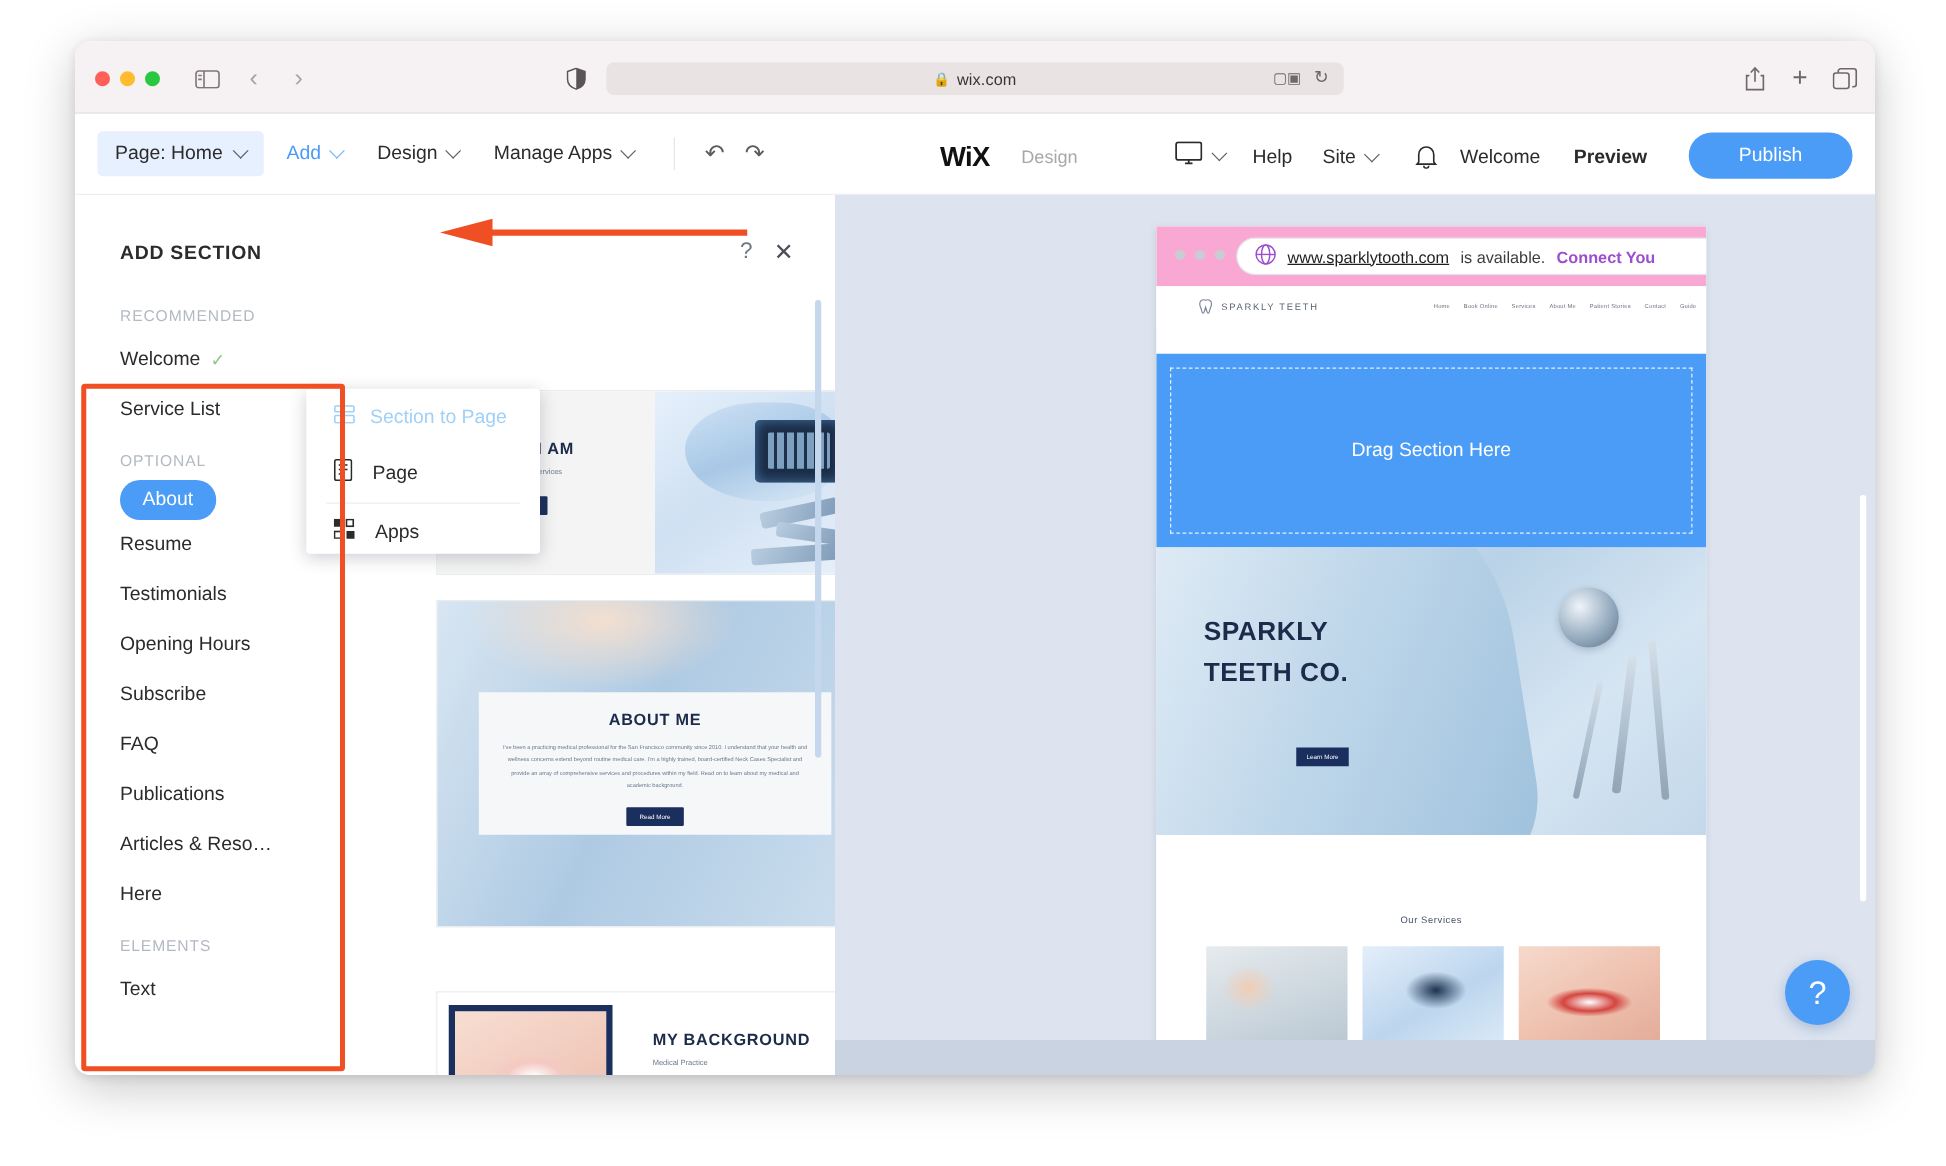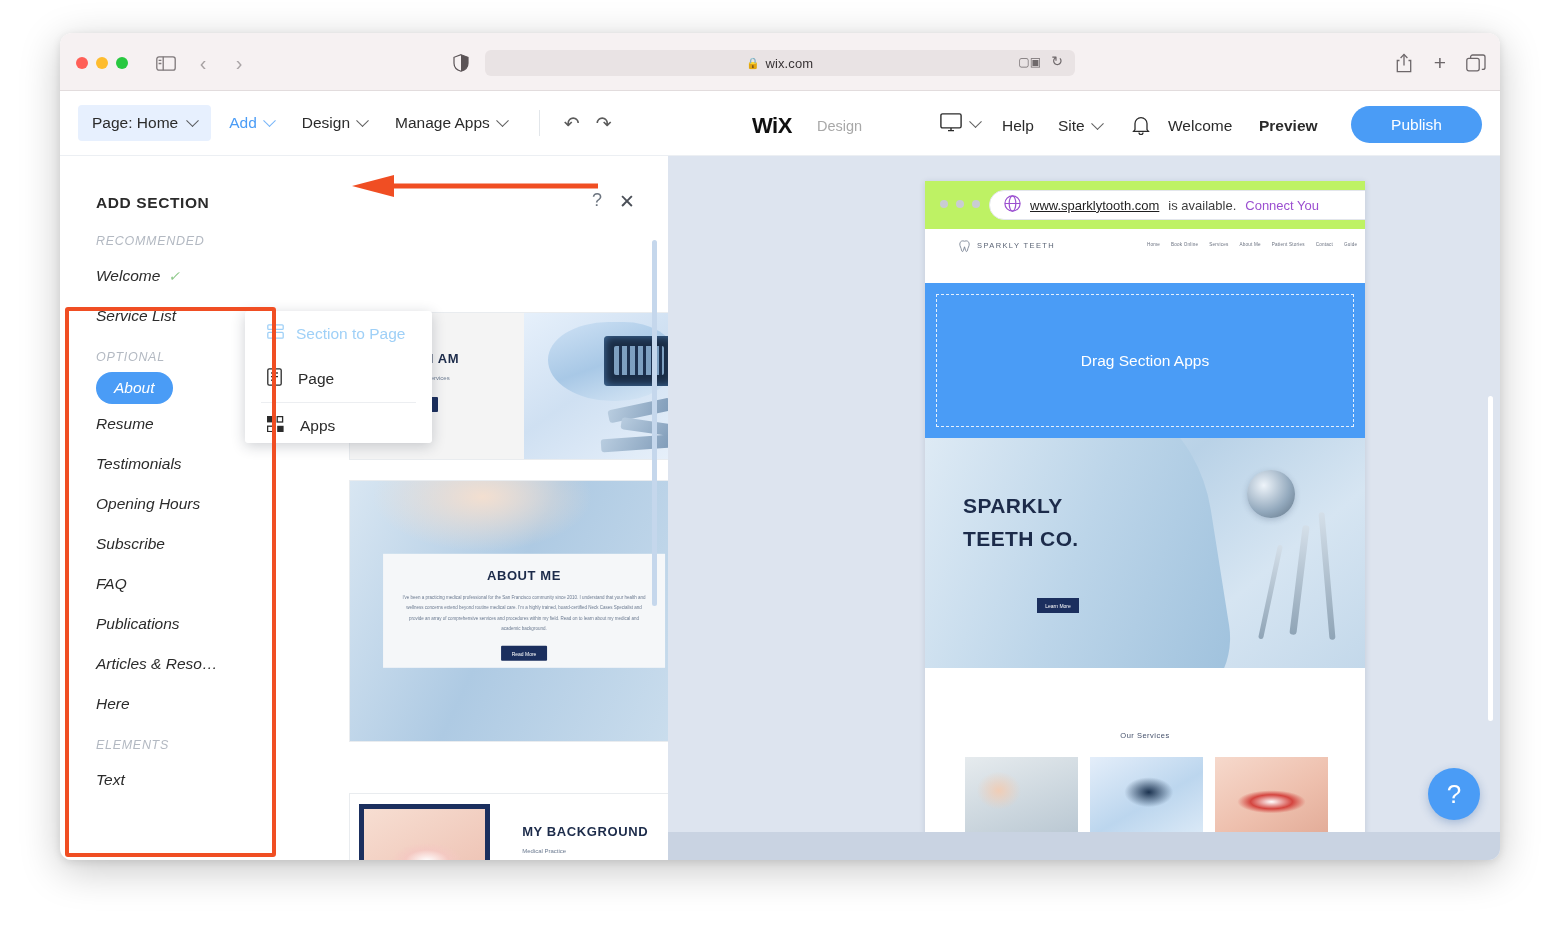--- a/index.html
+++ b/index.html
@@ -141,24 +141,23 @@
     position: absolute; left: 532px; top: 34px;
     font-size: 18px; color: #6d7580; cursor: pointer;
   }
   #panel-close-icon {
     position: absolute; left: 559px; top: 34px;
     font-size: 19px; color: #4a4f57; cursor: pointer;
   }
 
   
   #section-list {
-    position: absolute; left: 18px; top: 64px;
+    position: absolute; left: 18px; top: 76px;
     width: 213px; height: 632px;
     overflow: hidden;
-    font-style: italic;
   }
   .list-group-label {
     font-size: 12.5px; letter-spacing: .7px; color: #b3b9c2;
     padding: 14px 0 8px 18px;
   }
   .list-item {
     font-size: 15.5px; color: #2b2b2b;
     padding: 11px 0 11px 18px;
     display: flex; align-items: center; gap: 8px;
     cursor: pointer;
@@ -287,39 +286,39 @@
   }
   #site-frame {
     position: absolute; left: 257px; top: 25px;
     width: 440px; height: 679px;
     background: #ffffff;
     box-shadow: 0 1px 6px rgba(20,40,80,.14);
     overflow: hidden;
   }
   
   #domain-bar {
-    position: relative; height: 48px; background: #bef264;
+    position: relative; height: 48px; background: #f9a8d4;
   }
   .dom-dots { position: absolute; left: 15px; top: 19px; display: flex; gap: 8px; }
   .dom-dot { width: 8px; height: 8px; border-radius: 50%; background: #c9ccd3; }
   #domain-pill {
     position: absolute; left: 64px; top: 9px;
     width: 430px; height: 30px;
     background: #ffffff; border-radius: 15px;
     border: 1px solid #e3e6ec;
     display: flex; align-items: center; gap: 9px;
     padding-left: 14px;
     font-size: 13px; color: #2b2b2b;
     white-space: nowrap; overflow: hidden;
     cursor: pointer;
   }
   #globe-icon { color: #9b4fd0; flex: none; }
   #domain-name { text-decoration: underline; color: #1f1f1f; }
   #domain-avail { color: #3d3d3d; }
-  #domain-cta { color: #9b4fd0; font-weight: normal; }
+  #domain-cta { color: #9b4fd0; font-weight: bold; }
 
   
   #site-nav {
     position: relative; height: 34px; background: #ffffff;
     display: flex; align-items: center;
   }
   #site-logo { position:absolute; left: 34px; top: 10px; display:flex; align-items:center; gap:7px; }
   #tooth-icon { width: 11px; height: 13px; }
   #site-logo-text { font-size: 7.5px; letter-spacing: 1.4px; color: #5b6475; }
   #site-nav-links {
@@ -718,21 +717,21 @@
             <span>Services</span>
             <span>About Me</span>
             <span>Patient Stories</span>
             <span>Contact</span>
             <span>Guide</span>
           </div>
         </div>
 
         <div id="drop-zone">
           <div id="drop-zone-inner">
-            <span id="drop-zone-label">Drag Section Apps</span>
+            <span id="drop-zone-label">Drag Section Here</span>
           </div>
         </div>
 
         <div id="site-hero">
           <div class="hero-collar"></div>
           <div class="hero-mirror"></div>
           <div class="hero-stick hs1"></div>
           <div class="hero-stick hs2"></div>
           <div class="hero-stick hs3"></div>
           <div id="hero-title">

